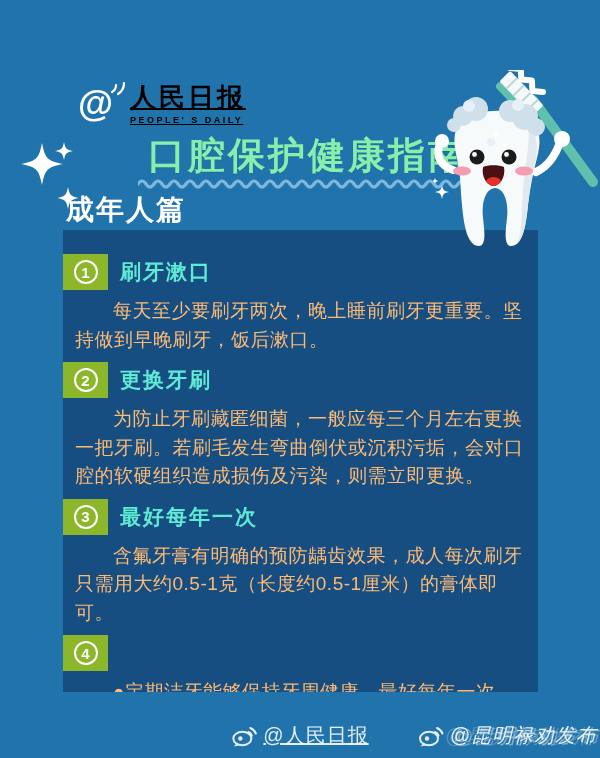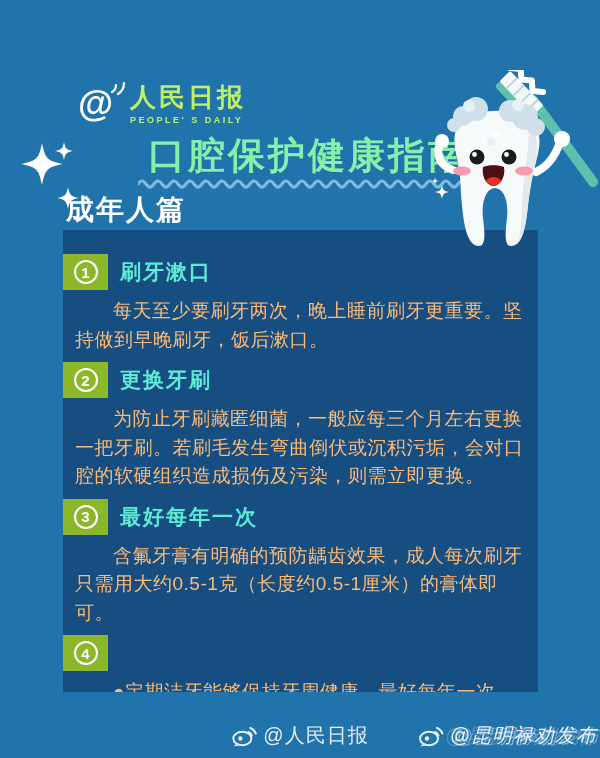--- a/index.html
+++ b/index.html
@@ -4,21 +4,21 @@
 <style>
   html,body{margin:0;padding:0;}
   body{width:600px;height:758px;overflow:hidden;font-family:"Liberation Sans","DejaVu Sans",sans-serif;}
   .poster{position:relative;width:600px;height:758px;background:#2173ab;overflow:hidden;}
 
   
   .logo{position:absolute;left:78px;top:82px;display:flex;align-items:flex-start;z-index:4;}
   .logo-at{position:relative;width:46px;height:48px;color:#fff;}
   .logo-at .at{font-size:36px;font-weight:800;line-height:44px;}
   .logo-at svg{position:absolute;right:-4px;top:-2px;}
-  .logo-text{margin-left:6px;color:#bef264;}
+  .logo-text{margin-left:6px;color:#000000;text-decoration:underline;}
   .logo-cn{font-size:26px;font-weight:800;letter-spacing:3px;line-height:30px;}
   .logo-en{font-size:9px;font-weight:700;letter-spacing:2.5px;margin-top:3px;}
 
   
   .title-block{position:absolute;left:66px;top:134px;z-index:2;}
   .main-title{font-size:37px;font-weight:800;color:#86efac;letter-spacing:3px;line-height:44px;text-shadow:0 1px 0 rgba(0,0,0,0.08);text-align:right;}
   .wave{margin:0 0 0 72px;display:block;}
   .sub-title{font-size:28px;font-weight:800;color:#ffffff;letter-spacing:2px;margin-top:1px;}
 
   .sparkles-left{position:absolute;left:16px;top:136px;z-index:2;}
@@ -31,21 +31,21 @@
   .sec-head{display:flex;align-items:center;margin-top:8px;}
   .badge{width:45px;height:36px;background:#8db72b;display:flex;align-items:center;justify-content:center;flex:0 0 45px;}
   .ring{width:24px;height:24px;border:2px solid #ffffff;border-radius:50%;display:flex;align-items:center;justify-content:center;color:#fff;font-size:15px;font-weight:700;box-sizing:border-box;}
   .sec-title{margin-left:12px;color:#5eead4;font-size:21px;font-weight:800;letter-spacing:2px;}
   .para{margin:7px 12px 6px 12px;color:#fdba74;font-size:19px;line-height:1.5;text-indent:2em;letter-spacing:0.5px;}
 
   
   .footer{position:absolute;left:0;bottom:8px;width:600px;height:28px;z-index:4;}
   .wm{position:absolute;display:flex;align-items:center;color:rgba(255,255,255,0.88);font-size:20px;letter-spacing:1px;}
   .wm svg{margin-right:6px;}
-  .wm-center{left:50%;transform:translateX(-50%);}
+  .wm-center{left:50%;transform:translateX(-50%);text-decoration:underline;}
   .wm-right{right:3px;font-style:italic;}
   .wm-right .wm-text{text-shadow:3px 1px 0 rgba(255,255,255,0.35),-5px 1px 0 rgba(255,255,255,0.22);}
 </style>
 </head>
 <body>
 
 <div class="poster">
 
   <div class="logo">
     <div class="logo-at">

